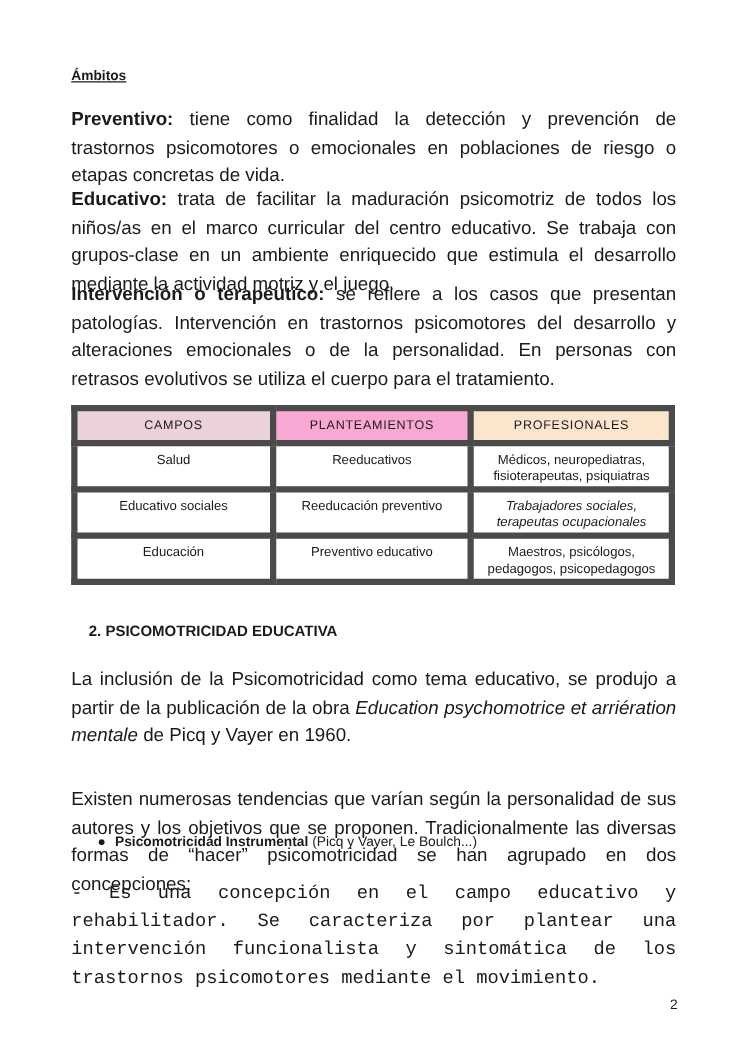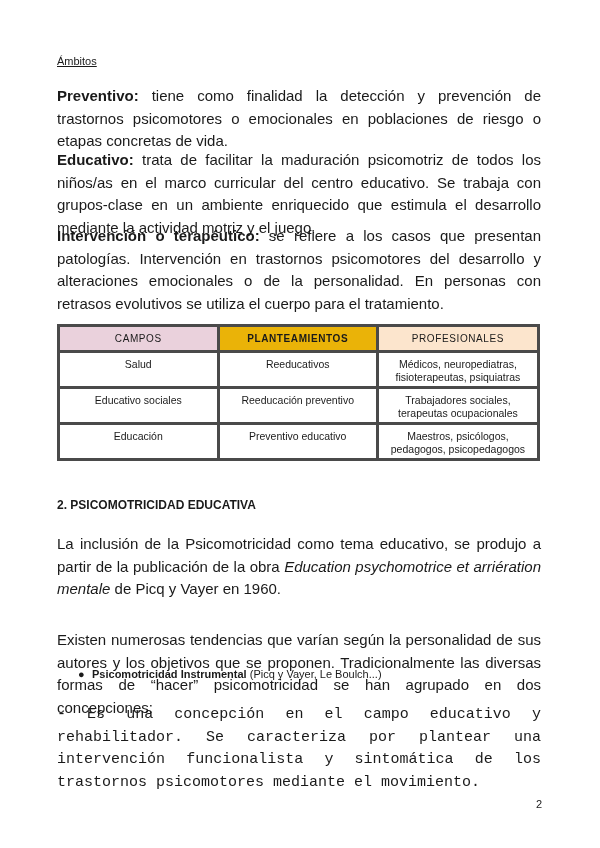--- a/index.html
+++ b/index.html
@@ -9,32 +9,32 @@
     font-size: 11px;
   }
   .page { position: absolute; left: 0; top: 0; width: 600px; height: 848px; }
   .para {
     position: absolute; left: 57px; width: 484px;
     line-height: 22.5px; text-align: justify; font-size: 15px;
   }
   .lbl { font-weight: bold; }
   .heading-u {
     position: absolute; left: 57px; top: 55px;
-    font-weight: normal; text-decoration: underline; font-size: 11px;
+    font-weight: bold; text-decoration: underline; font-size: 11px;
   }
   .section-h {
-    position: absolute; left: 57px; top: 498px;
+    position: absolute; left: 71px; top: 498px;
     font-weight: bold; font-size: 12px;
   }
   table.grid {
     position: absolute; left: 57px; top: 324px;
     width: 483px; border-collapse: collapse; font-size: 10.5px;
   }
   table.grid th, table.grid td {
-    border: 3px solid #1d4ed8; text-align: center; vertical-align: top;
+    border: 5px solid #1d4ed8; text-align: center; vertical-align: top;
   }
   table.grid th {
     height: 21px; font-weight: normal; letter-spacing: 0.6px; font-size: 10px;
     vertical-align: middle;
   }
   table.grid td { height: 36px; padding-top: 5px; line-height: 13px; box-sizing: border-box; }
   .bullet-line { position: absolute; left: 78px; top: 668px; font-size: 11px; }
   .bullet-dot { position: absolute; left: 0; top: 0; }
   .bullet-text { position: absolute; left: 14px; top: 0; white-space: nowrap; }
   .page-num { position: absolute; left: 536px; top: 798px; font-size: 11px; }
@@ -61,34 +61,34 @@
 
   <table class="grid">
     <colgroup>
         <col style="width:161px">
         <col style="width:160px">
         <col style="width:162px">
       </colgroup>
     <thead>
       <tr>
         <th style="background: rgb(234, 209, 220); border-color: rgb(74, 74, 74);">CAMPOS</th>
-        <th style="background: #eab308; border-color: rgb(74, 74, 74); font-weight: bold;">PLANTEAMIENTOS</th>
+        <th style="background: #f9a8d4; border-color: rgb(74, 74, 74);">PLANTEAMIENTOS</th>
         <th style="background: rgb(252, 229, 205); border-color: rgb(74, 74, 74);">PROFESIONALES</th>
       </tr>
     </thead>
     <tbody>
       <tr>
         <td style="border-color: rgb(74, 74, 74);">Salud</td>
         <td style="border-color: rgb(74, 74, 74);">Reeducativos</td>
         <td style="border-color: rgb(74, 74, 74);">Médicos, neuropediatras, fisioterapeutas, psiquiatras</td>
       </tr>
       <tr>
         <td style="border-color: rgb(74, 74, 74);">Educativo sociales</td>
         <td style="border-color: rgb(74, 74, 74);">Reeducación preventivo</td>
-        <td style="border-color: rgb(74, 74, 74);">Trabajadores sociales, terapeutas ocupacionales</td>
+        <td style="border-color: rgb(74, 74, 74); font-style: italic;">Trabajadores sociales, terapeutas ocupacionales</td>
       </tr>
       <tr>
         <td style="border-color: rgb(74, 74, 74);">Educación</td>
         <td style="border-color: rgb(74, 74, 74);">Preventivo educativo</td>
         <td style="border-color: rgb(74, 74, 74);">Maestros, psicólogos, pedagogos, psicopedagogos</td>
       </tr>
     </tbody>
   </table>
 
   <div class="section-h">2. PSICOMOTRICIDAD EDUCATIVA</div>

